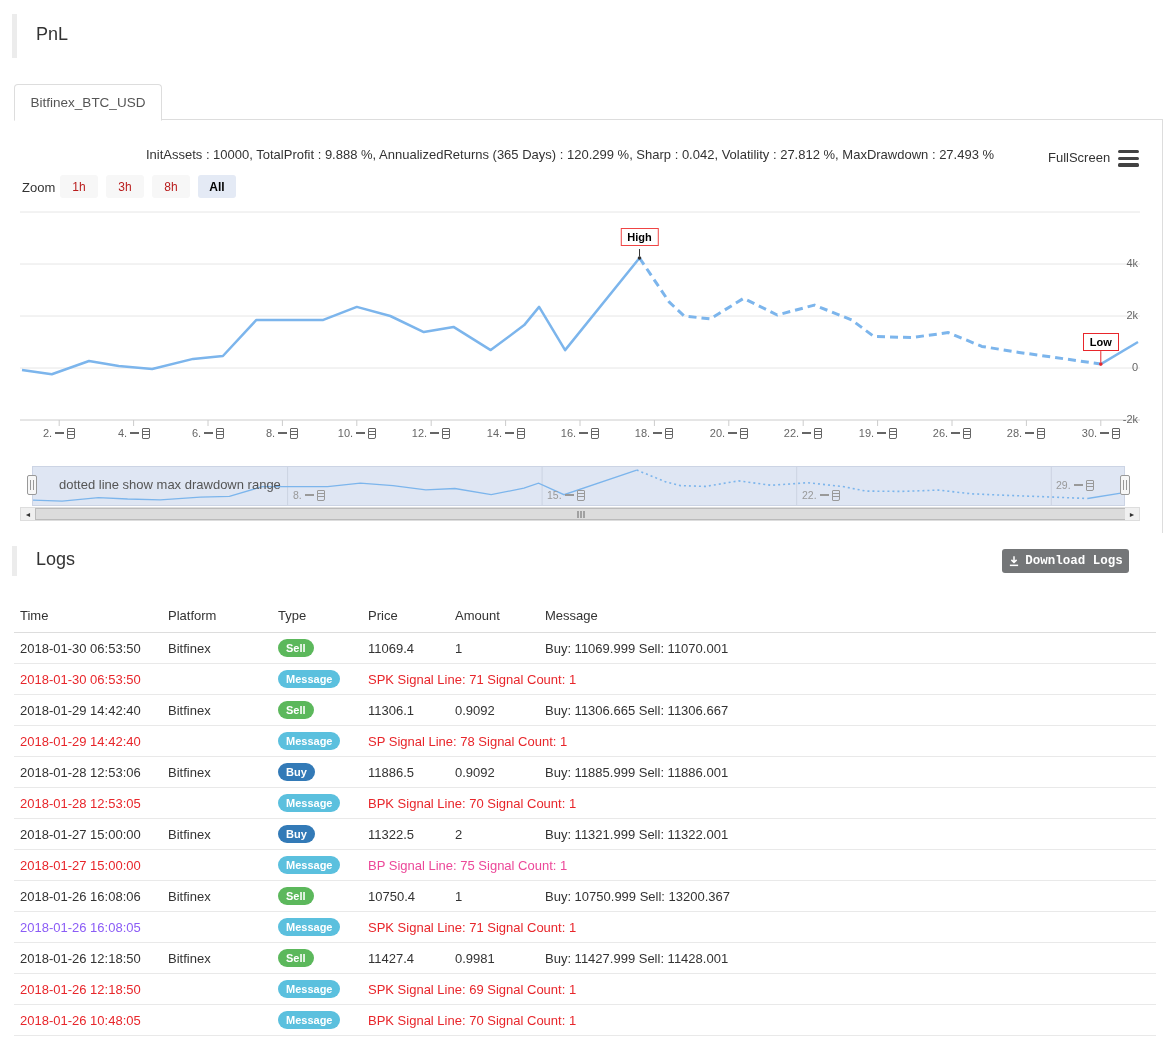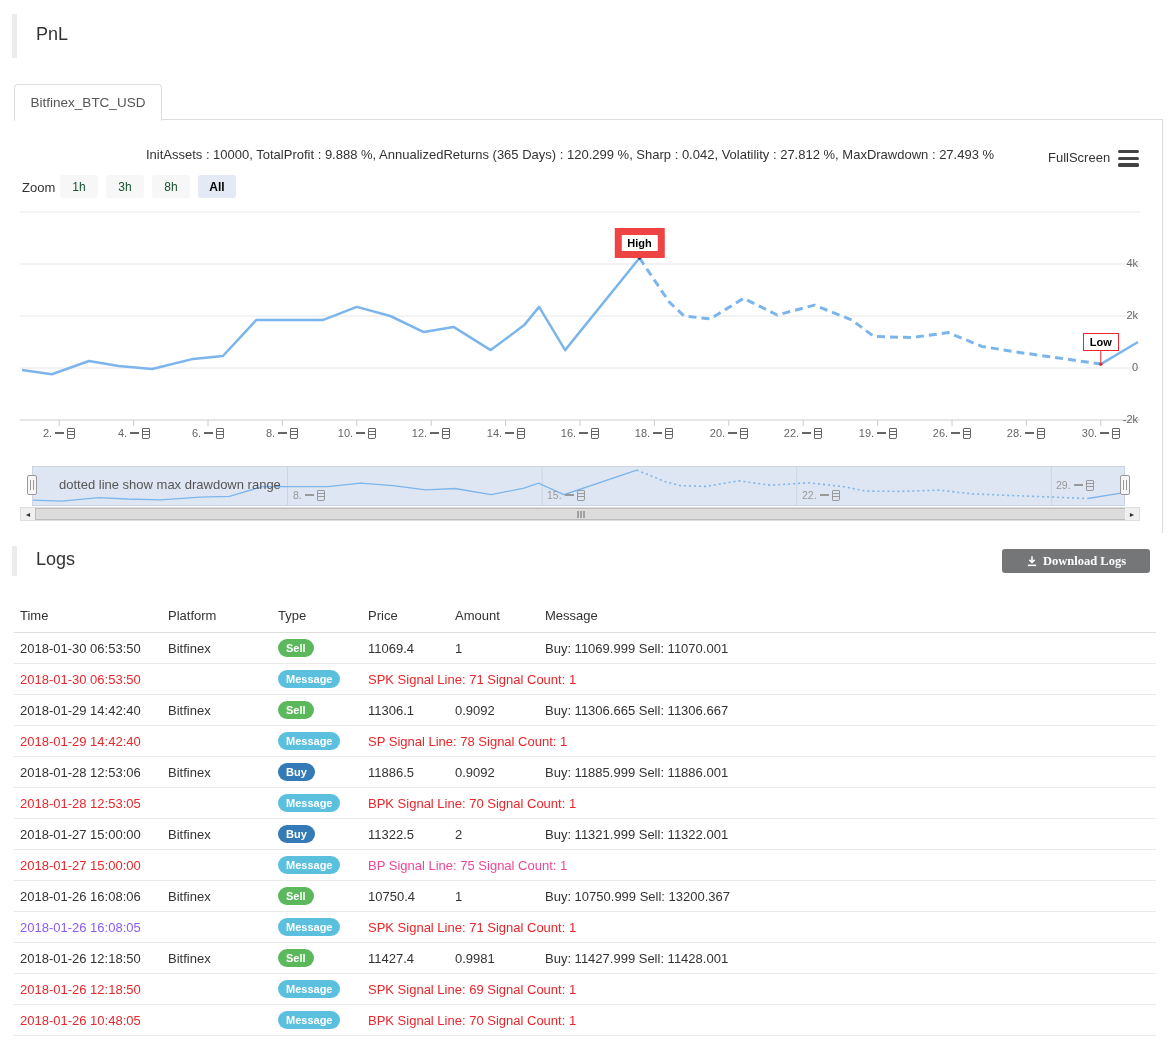--- a/index.html
+++ b/index.html
@@ -21,41 +21,41 @@
   .chart-title{position:absolute;left:0;top:147px;width:1140px;text-align:center;font-size:13px;color:#333;}
   .fullscreen{position:absolute;left:1048px;top:150px;font-size:13px;color:#333;cursor:pointer;}
   .hamburger{position:absolute;left:1118px;top:150px;width:21px;height:17px;cursor:pointer;}
   .hamburger span{display:block;width:21px;height:3.4px;background:#424242;border-radius:1.5px;margin-bottom:3.2px;}
 
   
   .zoom-label{position:absolute;left:22px;top:180px;font-size:13px;color:#333;}
   #zoom-buttons{position:absolute;left:60px;top:175px;display:flex;gap:8px;}
   .zbtn{min-width:30px;height:23px;border-radius:3px;font-size:12px;display:flex;align-items:center;
         justify-content:center;cursor:pointer;padding:0 4px;}
-  .zbtn.disabled{background:#f7f7f7;color:#14532d;}
+  .zbtn.disabled{background:#f7f7f7;color:#b91c1c;}
   .zbtn.active{background:#e4eaf5;color:#000;font-weight:bold;}
 
   
   #plot-svg{position:absolute;left:20px;top:200px;}
   #ylabels div{position:absolute;width:48px;left:1090px;text-align:right;font-size:11px;color:#666;}
   .xlab{position:absolute;top:427px;width:64px;display:flex;justify-content:center;align-items:center;
         font-size:11px;color:#666;}
   .xlab .num{margin-right:3px;}
   .navlab{position:absolute;display:flex;align-items:center;font-size:10.5px;color:#999;}
   .navlab .num{margin-right:3px;}
   .glyph-yi{width:9px;height:1.5px;background:currentColor;display:inline-block;margin-right:3px;}
   .glyph-yue{width:8px;height:11px;border:1.5px solid currentColor;border-radius:1px 1px 2px 1px;
              position:relative;display:inline-block;box-sizing:border-box;}
   .glyph-yue::before,.glyph-yue::after{content:"";position:absolute;left:0;right:0;height:1.5px;background:currentColor;}
   .glyph-yue::before{top:2px;}
   .glyph-yue::after{top:5px;}
 
   .anno{position:absolute;transform:translateX(-50%);background:#fff;font-size:11px;font-weight:bold;color:#000;
         padding:2px 6px;white-space:nowrap;z-index:5;}
-  .anno.high{border:7px solid #ef4444;text-align:right;}
+  .anno.high{border:1px solid #ef4444;text-align:right;}
   .anno.low{border:1px solid #e8262b;}
 
   
   #navigator{position:absolute;left:32px;top:466px;width:1093px;height:40px;background:#dfe6f3;
              border:1px solid #ccd4e4;box-sizing:border-box;}
   #nav-note{position:absolute;left:26px;top:10px;font-size:13px;color:#555;}
   .nav-handle{position:absolute;top:9px;width:10px;height:20px;background:#f7f7f7;border:1px solid #999;
               border-radius:2px;box-sizing:border-box;cursor:ew-resize;display:flex;align-items:center;justify-content:center;gap:2px;z-index:4;}
   .nav-handle i{display:block;width:1px;height:10px;background:#999;}
 
@@ -63,23 +63,23 @@
   #scrollbar{position:absolute;left:20px;top:507px;width:1120px;height:14px;background:#f0f0f0;
              border:1px solid #ddd;box-sizing:border-box;}
   .sb-btn{position:absolute;top:0;width:14px;height:12px;background:#f0f0f0;display:flex;align-items:center;
           justify-content:center;font-size:7px;color:#333;cursor:pointer;}
   #sb-thumb{position:absolute;left:14px;top:0;width:1092px;height:12px;background:#dcdcdc;border:1px solid #bbb;
             box-sizing:border-box;cursor:grab;}
   #sb-grip{position:absolute;left:50%;top:2px;transform:translateX(-50%);display:flex;gap:2px;}
   #sb-grip i{display:block;width:1px;height:7px;background:#666;}
 
   
-  .download-btn{position:absolute;left:1002px;top:549px;width:148px;height:24px;background:#747678;color:#fff;
+  .download-btn{position:absolute;left:1002px;top:549px;width:127px;height:24px;background:#747678;color:#fff;
                 border:none;border-radius:3px;font-size:12.5px;font-weight:bold;display:flex;align-items:center;
-                justify-content:center;gap:5px;cursor:pointer;font-family:Liberation Serif, serif;}
+                justify-content:center;gap:5px;cursor:pointer;font-family:Liberation Mono, monospace;}
   #log-table{position:absolute;left:14px;top:600px;width:1142px;border-collapse:collapse;table-layout:fixed;
              font-size:13px;color:#333;}
   #log-table th{font-size:13px;font-weight:normal;text-align:left;padding:8px 4px 9px 6px;border-bottom:1px solid #ddd;}
   #log-table td{padding:6px 4px 6px 6px;border-bottom:1px solid #e9e9e9;height:18px;}
   .badge{display:inline-block;padding:3px 8px;border-radius:9px;color:#fff;font-weight:bold;font-size:11px;}
 </style>
 </head>
 <body>
 
 <div id="page">

